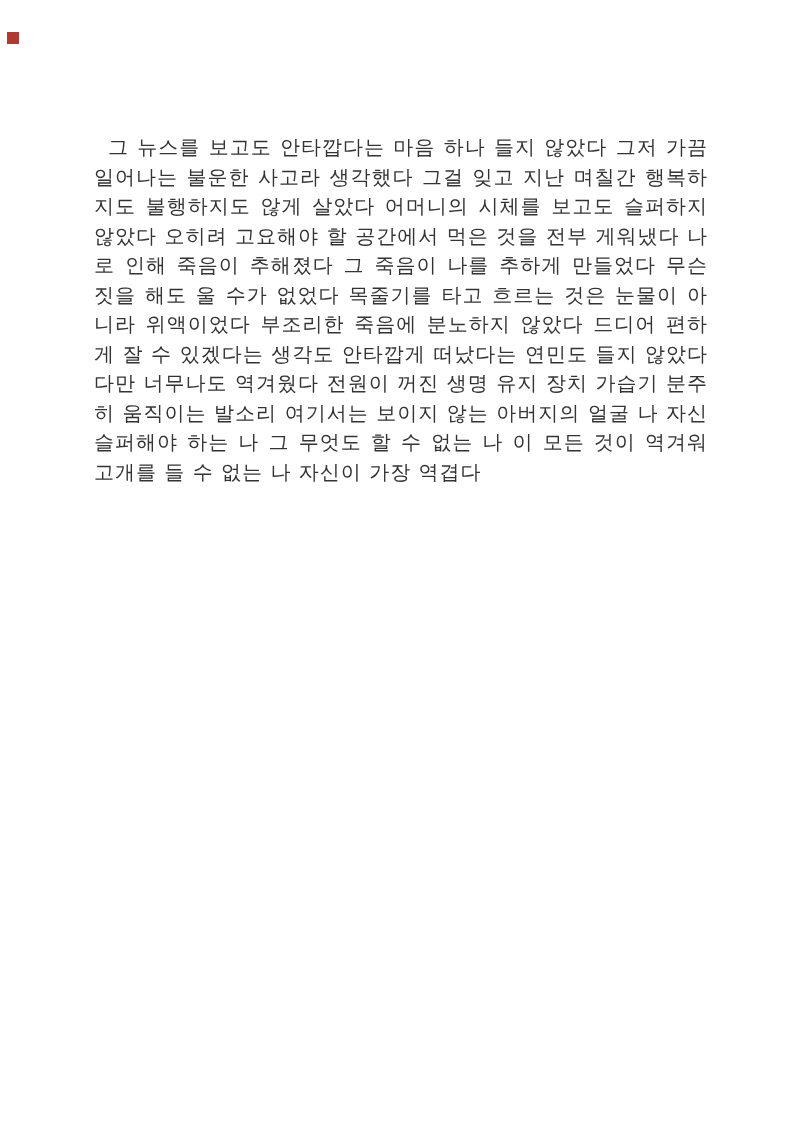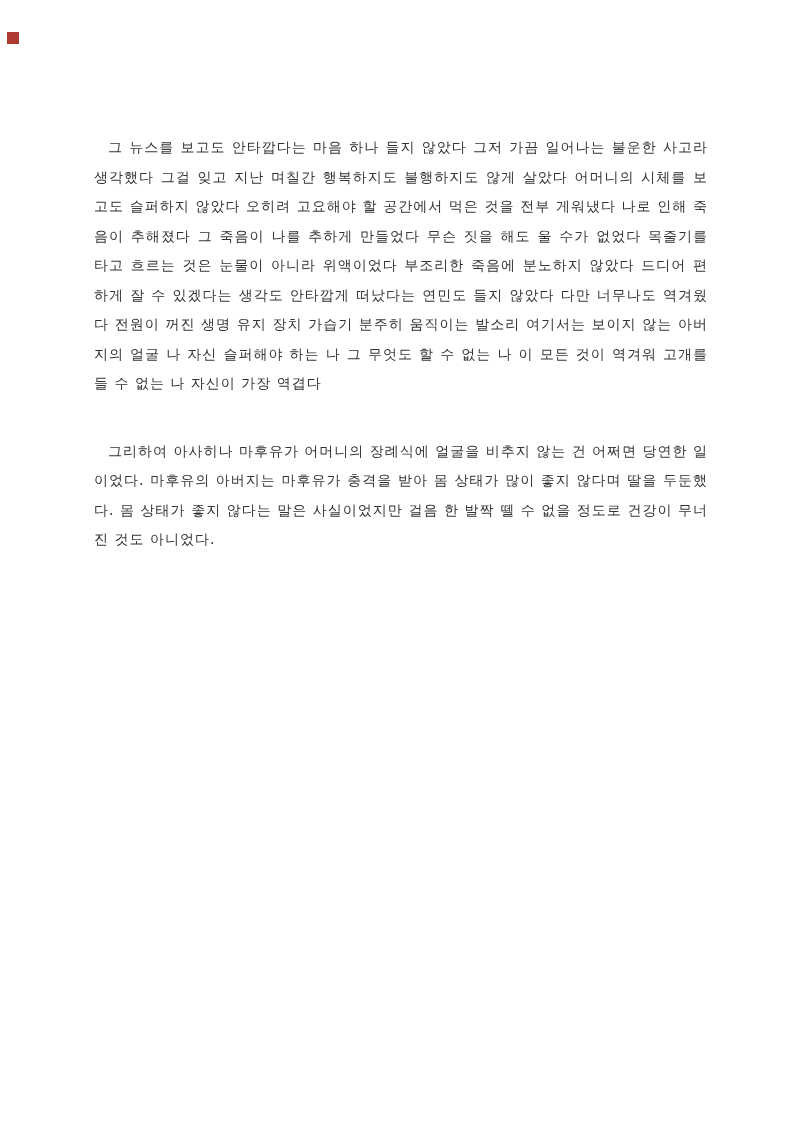--- a/index.html
+++ b/index.html
@@ -28,21 +28,21 @@
   }
   .text-block {
     position: absolute;
     left: 94px;
     top: 133px;
     width: 614px;
     color: #333333;
   }
   .para {
     margin: 0 0 38px 0;
-    font-size: 14px;
+    font-size: 20px;
     line-height: 29.5px;
     letter-spacing: 1px;
     text-align: justify;
     text-indent: 14px;
     word-break: normal;
   }
   .para.indent-wide {
     text-indent: 27px;
   }
   .para:last-child {
@@ -51,16 +51,15 @@
 </style>
 </head>
 <body>
 
 <div class="page">
 
   <div class="corner-marker" style="background: rgb(174, 58, 50);"></div>
 
   <div class="text-block">
     <p class="para">그 뉴스를 보고도 안타깝다는 마음 하나 들지 않았다 그저 가끔 일어나는 불운한 사고라 생각했다 그걸 잊고 지난 며칠간 행복하지도 불행하지도 않게 살았다 어머니의 시체를 보고도 슬퍼하지 않았다 오히려 고요해야 할 공간에서 먹은 것을 전부 게워냈다 나로 인해 죽음이 추해졌다 그 죽음이 나를 추하게 만들었다 무슨 짓을 해도 울 수가 없었다 목줄기를 타고 흐르는 것은 눈물이 아니라 위액이었다 부조리한 죽음에 분노하지 않았다 드디어 편하게 잘 수 있겠다는 생각도 안타깝게 떠났다는 연민도 들지 않았다 다만 너무나도 역겨웠다 전원이 꺼진 생명 유지 장치 가습기 분주히 움직이는 발소리 여기서는 보이지 않는 아버지의 얼굴 나 자신 슬퍼해야 하는 나 그 무엇도 할 수 없는 나 이 모든 것이 역겨워 고개를 들 수 없는 나 자신이 가장 역겹다</p>
-    <p class="para">그리하여 아사히나 마후유가 어머니의 장례식에 얼굴을 비추지 않는 건 어쩌면 당연한 일이었다. 마후유의 아버지는 마후유가 충격을 받아 몸 상태가 많이 좋지 않다며 딸을 두둔했다. 몸 상태가 좋지 않다는 말은 사실이었지만 걸음 한 발짝 뗄 수 없을 정도로 건강이 무너진 것도 아니었다.</p>
   </div>
 
 </div>
 
 </body></html>

